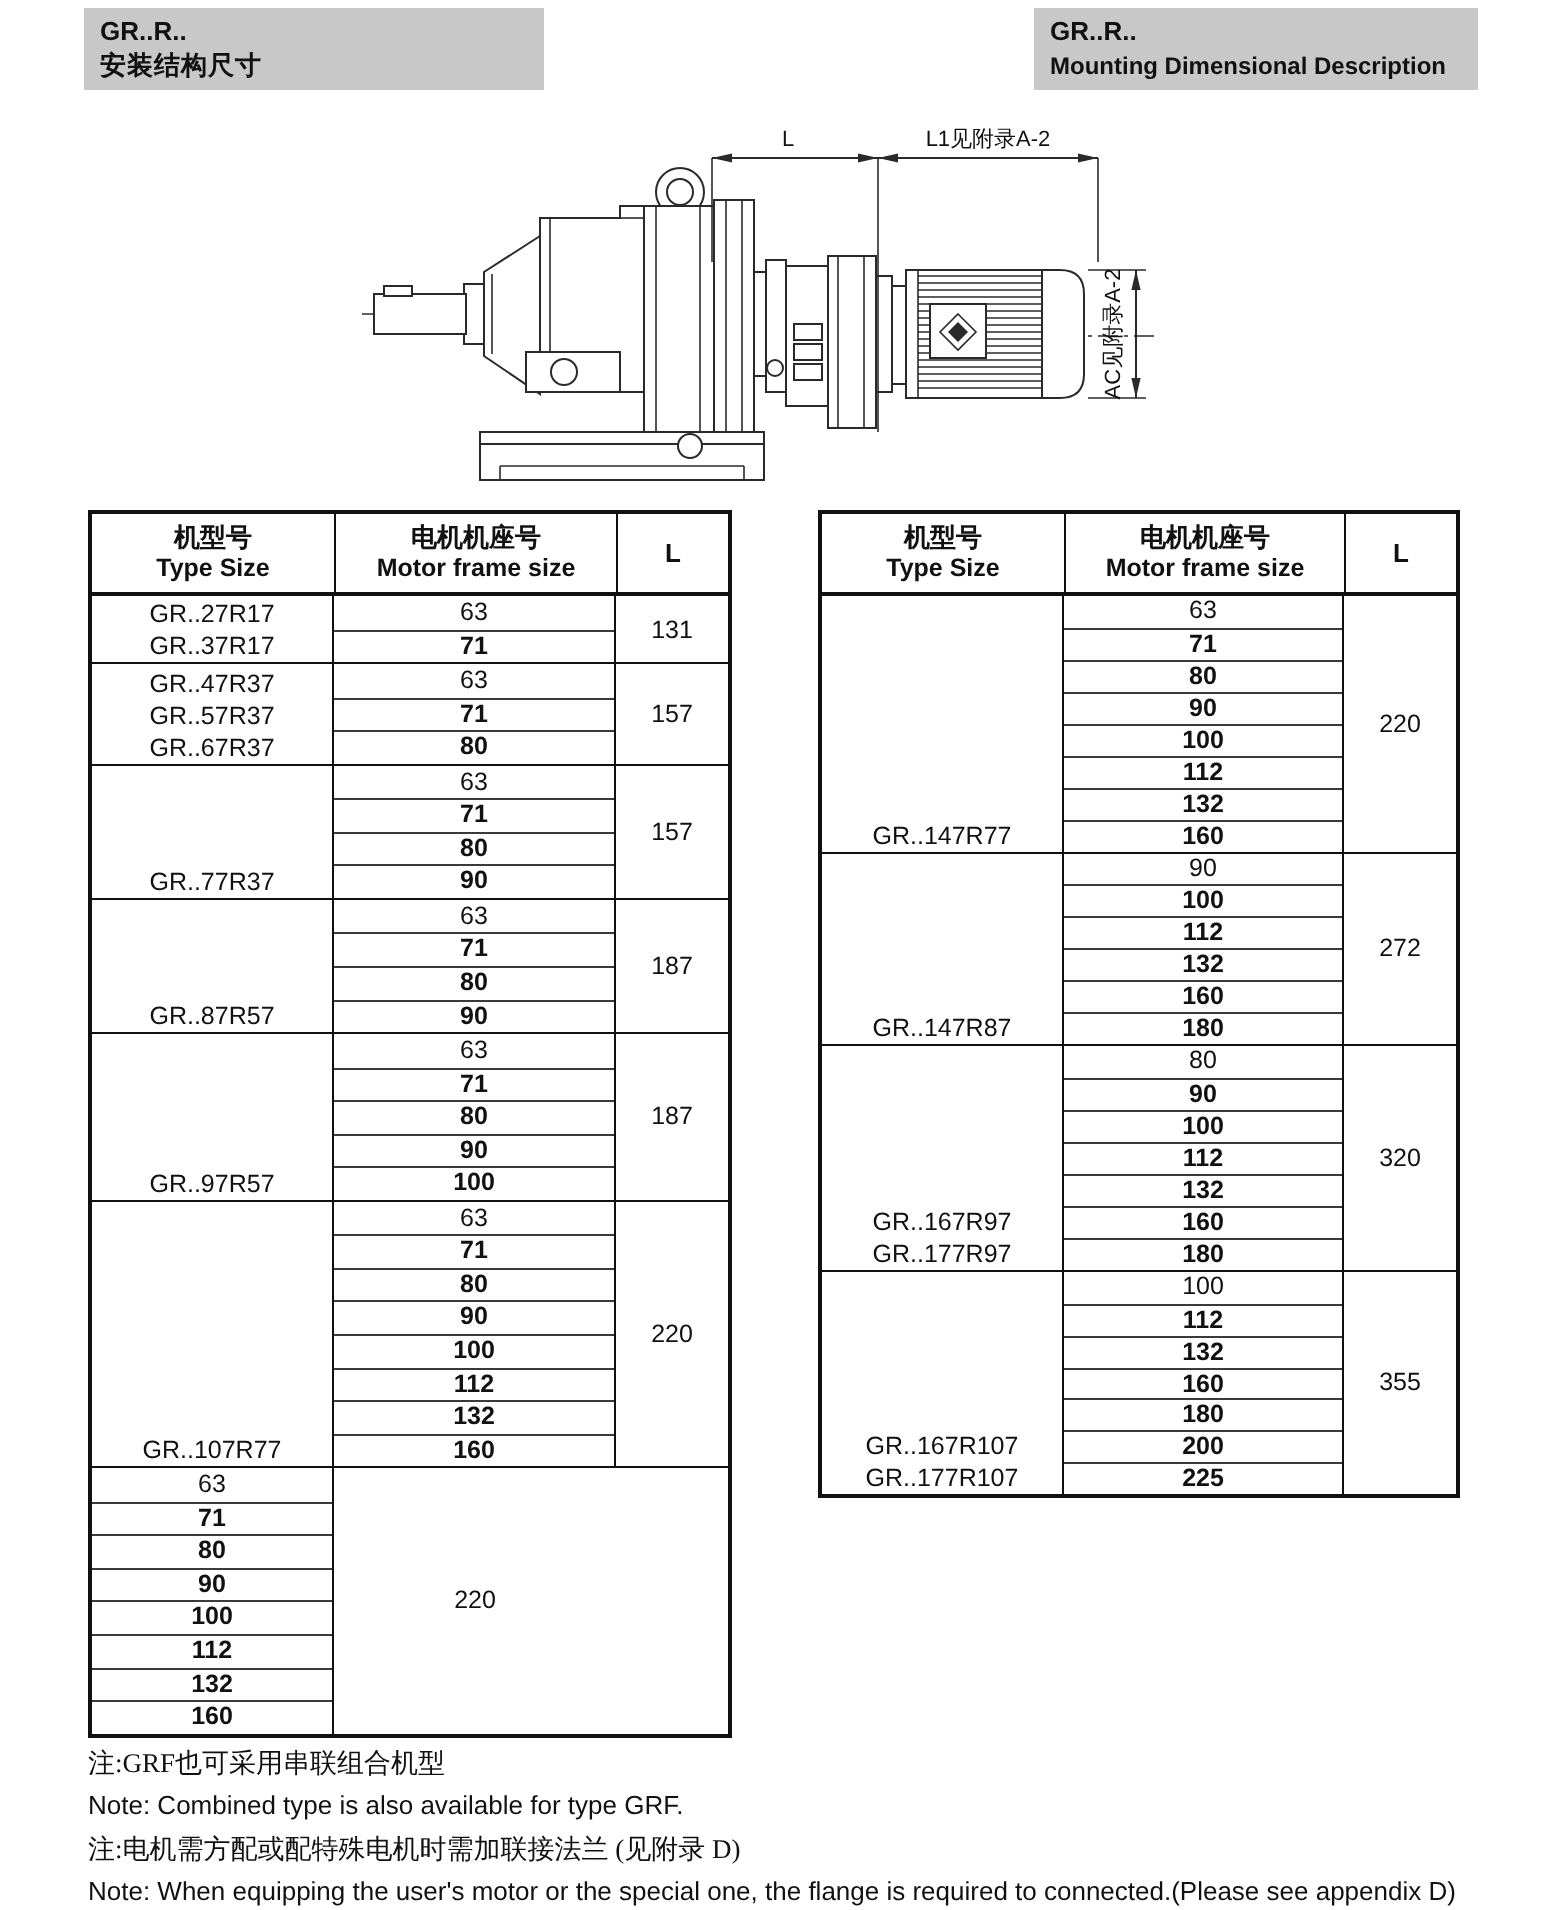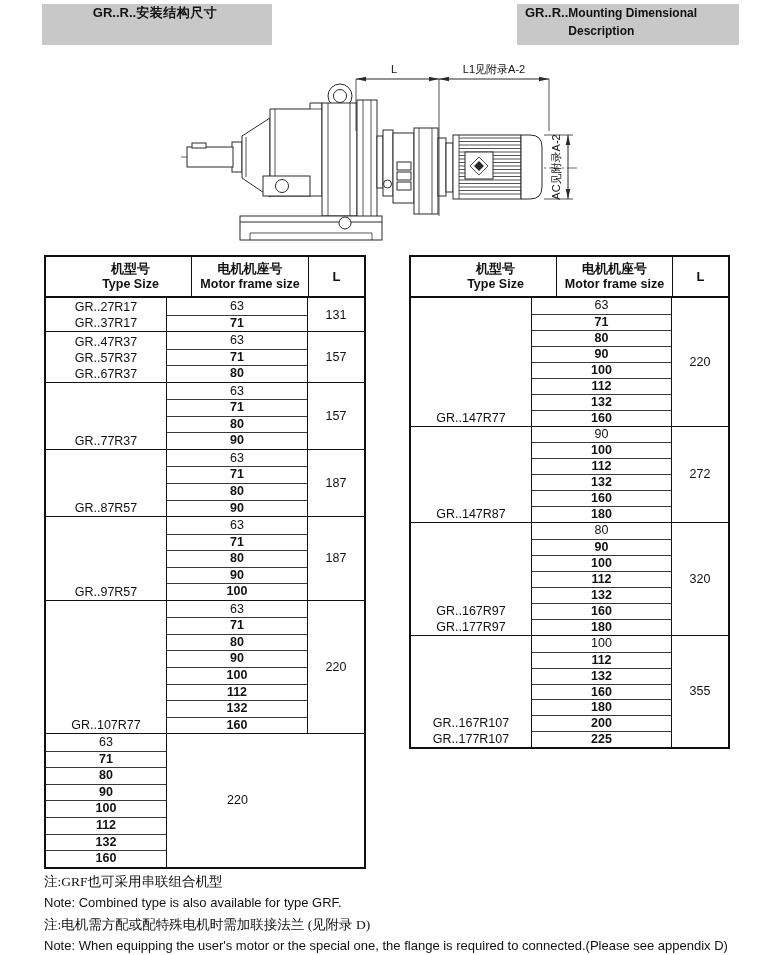--- a/index.html
+++ b/index.html
@@ -2,21 +2,21 @@
 <html><head>
 <meta charset="utf-8">
 <style>
   html,body{margin:0;padding:0;background:#fff;}
   #page{position:relative;width:780px;height:955px;background:#ffffff;
         font-family:"Liberation Sans","DejaVu Sans",sans-serif;color:#111;
         overflow:hidden;border-right:1px solid #d9d9d9;border-bottom:1px solid #d9d9d9;}
 
   
   .hbar{position:absolute;top:4px;height:41px;background:#c8c8c8;
-        display:flex;flex-direction:row;justify-content:center;
+        display:flex;flex-direction:column;justify-content:center;
         padding:0 12px 0 8px;box-sizing:border-box;}
   .hbar .l1{font-weight:bold;font-size:13px;line-height:17px;}
   .hbar .l2{font-weight:bold;font-size:13px;line-height:18px;letter-spacing:.5px;}
   #hbar-left{left:42px;width:230px;}
   #hbar-right{left:517px;width:222px;}
   #hbar-right .l2{font-size:12px;letter-spacing:0;}
 
   
   #drawing{position:absolute;left:165px;top:56px;width:430px;height:190px;}
   #drawing svg{display:block;}
@@ -25,21 +25,21 @@
   .thin{stroke:#2a2a2a;stroke-width:.8;fill:none;}
   .cline{stroke:#2a2a2a;stroke-width:.7;stroke-dasharray:10 3 2 3;fill:none;}
   .dimtxt{font-size:11px;fill:#111;}
   .arr{fill:#2a2a2a;stroke:none;}
 
   
   .dtable{position:absolute;top:255px;border:2px solid #111;background:#fff;box-sizing:border-box;}
   #table-left{left:44px;width:322px;--rh:16.55px;}
   #table-right{left:409px;width:321px;--rh:15.95px;}
   .thead{display:grid;grid-template-columns:121px 1fr 56px;border-bottom:2px solid #111;
-         text-align:center;font-weight:bold;padding-left:24px;}
+         text-align:center;font-weight:bold;}
   .hcell{padding:3px 2px 4px;}
   .hcell + .hcell{border-left:1.5px solid #111;}
   .hzh{font-size:13px;line-height:17px;}
   .hen{font-size:12.5px;line-height:15px;}
   .hl{display:flex;align-items:center;justify-content:center;font-size:13px;}
   .tgroup{display:grid;grid-template-columns:121px 1fr 56px;}
   .tgroup + .tgroup{border-top:1.5px solid #111;}
   .tc{box-sizing:border-box;}
   .tc.type{display:flex;flex-direction:column;justify-content:flex-end;align-items:center;
            border-right:1.5px solid #111;font-size:12.5px;line-height:16px;}

